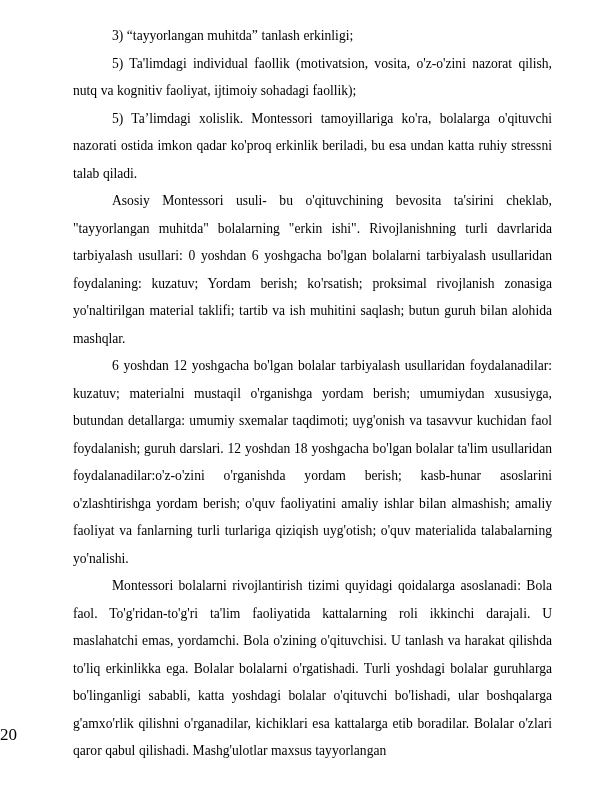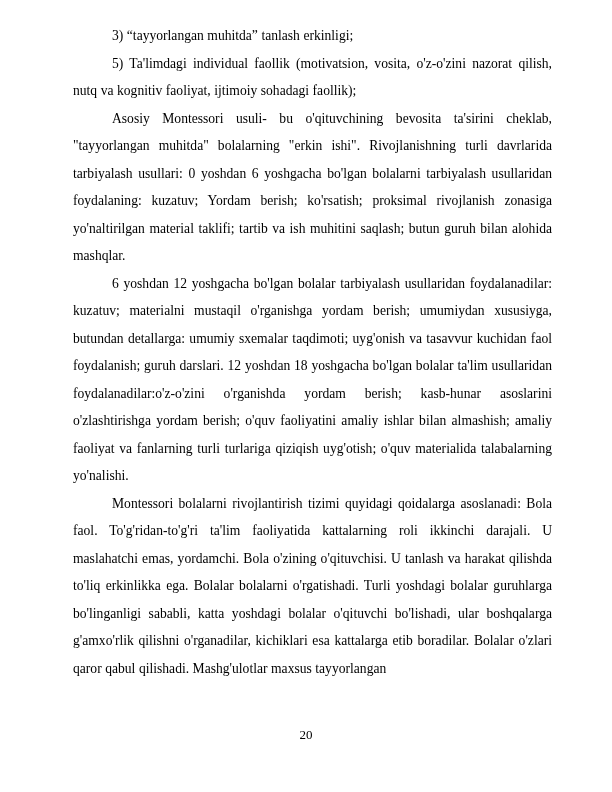--- a/index.html
+++ b/index.html
@@ -37,34 +37,34 @@
     word-spacing: 0.1px;
   }
   .para:last-of-type {
     text-align: justify;
   }
   .page-number {
     position: absolute;
     left: 0;
     right: 0;
     top: 728px;
-    text-align: center;
-    font-size: 13px;
+    font-size: 17px;
     line-height: 14px;
     color: #000000;
   }
 </style>
 </head>
 <body>
 
 <div class="page">
 
   <div class="text-column">
     <p class="para">3) “tayyorlangan muhitda” tanlash erkinligi;</p>
     <p class="para">5) Ta'limdagi individual faollik (motivatsion, vosita, o'z-o'zini nazorat qilish, nutq va kognitiv faoliyat, ijtimoiy sohadagi faollik);</p>
+    <p class="para">5) Ta’limdagi xolislik. Montessori tamoyillariga ko'ra, bolalarga o'qituvchi nazorati ostida imkon qadar ko'proq erkinlik beriladi, bu esa undan katta ruhiy stressni talab qiladi.</p>
     <p class="para">Asosiy Montessori usuli- bu o'qituvchining bevosita ta'sirini cheklab, "tayyorlangan muhitda" bolalarning "erkin ishi". Rivojlanishning turli davrlarida tarbiyalash usullari: 0 yoshdan 6 yoshgacha bo'lgan bolalarni tarbiyalash usullaridan foydalaning: kuzatuv; Yordam berish; ko'rsatish; proksimal rivojlanish zonasiga yo'naltirilgan material taklifi; tartib va ish muhitini saqlash; butun guruh bilan alohida mashqlar.</p>
     <p class="para">6 yoshdan 12 yoshgacha bo'lgan bolalar tarbiyalash usullaridan foydalanadilar: kuzatuv; materialni mustaqil o'rganishga yordam berish; umumiydan xususiyga, butundan detallarga: umumiy sxemalar taqdimoti; uyg'onish va tasavvur kuchidan faol foydalanish; guruh darslari. 12 yoshdan 18 yoshgacha bo'lgan bolalar ta'lim usullaridan foydalanadilar:o'z-o'zini o'rganishda yordam berish; kasb-hunar asoslarini o'zlashtirishga yordam berish; o'quv faoliyatini amaliy ishlar bilan almashish; amaliy faoliyat va fanlarning turli turlariga qiziqish uyg'otish; o'quv materialida talabalarning yo'nalishi.</p>
     <p class="para">Montessori bolalarni rivojlantirish tizimi quyidagi qoidalarga asoslanadi: Bola faol. To'g'ridan-to'g'ri ta'lim faoliyatida kattalarning roli ikkinchi darajali. U maslahatchi emas, yordamchi. Bola o'zining o'qituvchisi. U tanlash va harakat qilishda to'liq erkinlikka ega. Bolalar bolalarni o'rgatishadi. Turli yoshdagi bolalar guruhlarga bo'linganligi sababli, katta yoshdagi bolalar o'qituvchi bo'lishadi, ular boshqalarga g'amxo'rlik qilishni o'rganadilar, kichiklari esa kattalarga etib boradilar. Bolalar o'zlari qaror qabul qilishadi. Mashg'ulotlar maxsus tayyorlangan</p>
   </div>
 
   <div class="page-number">20</div>
 
 </div>
 
 </body></html>

